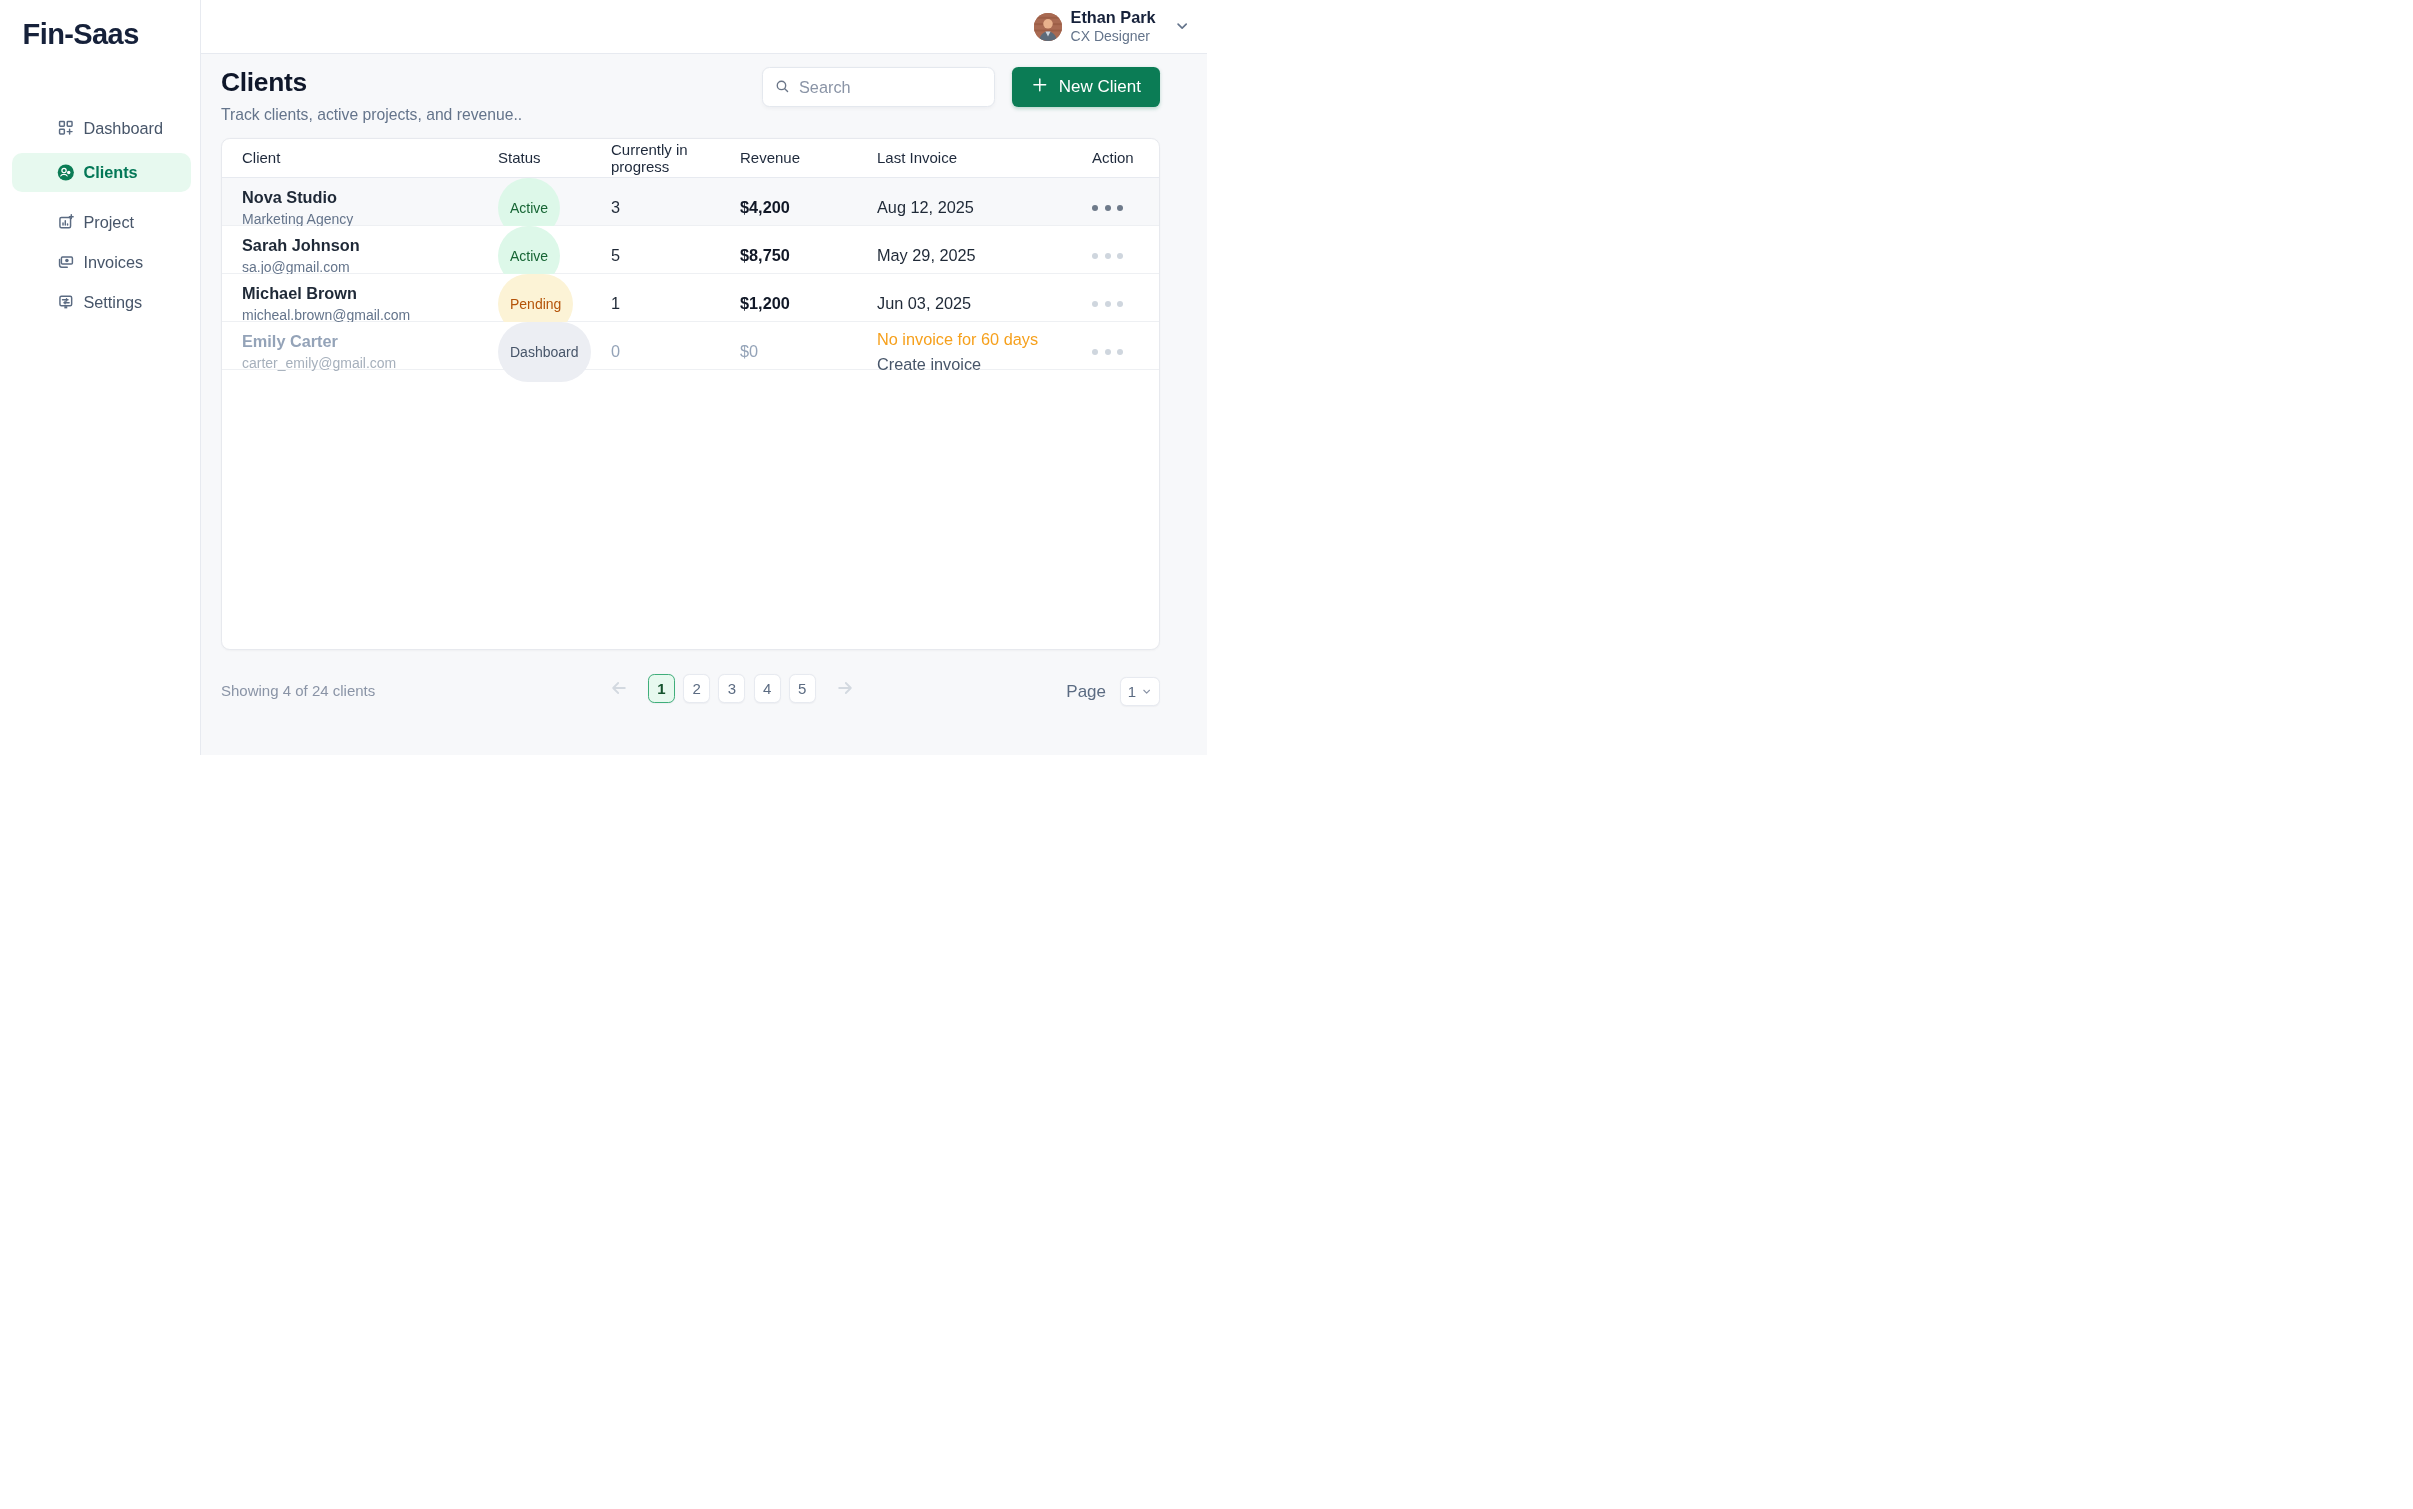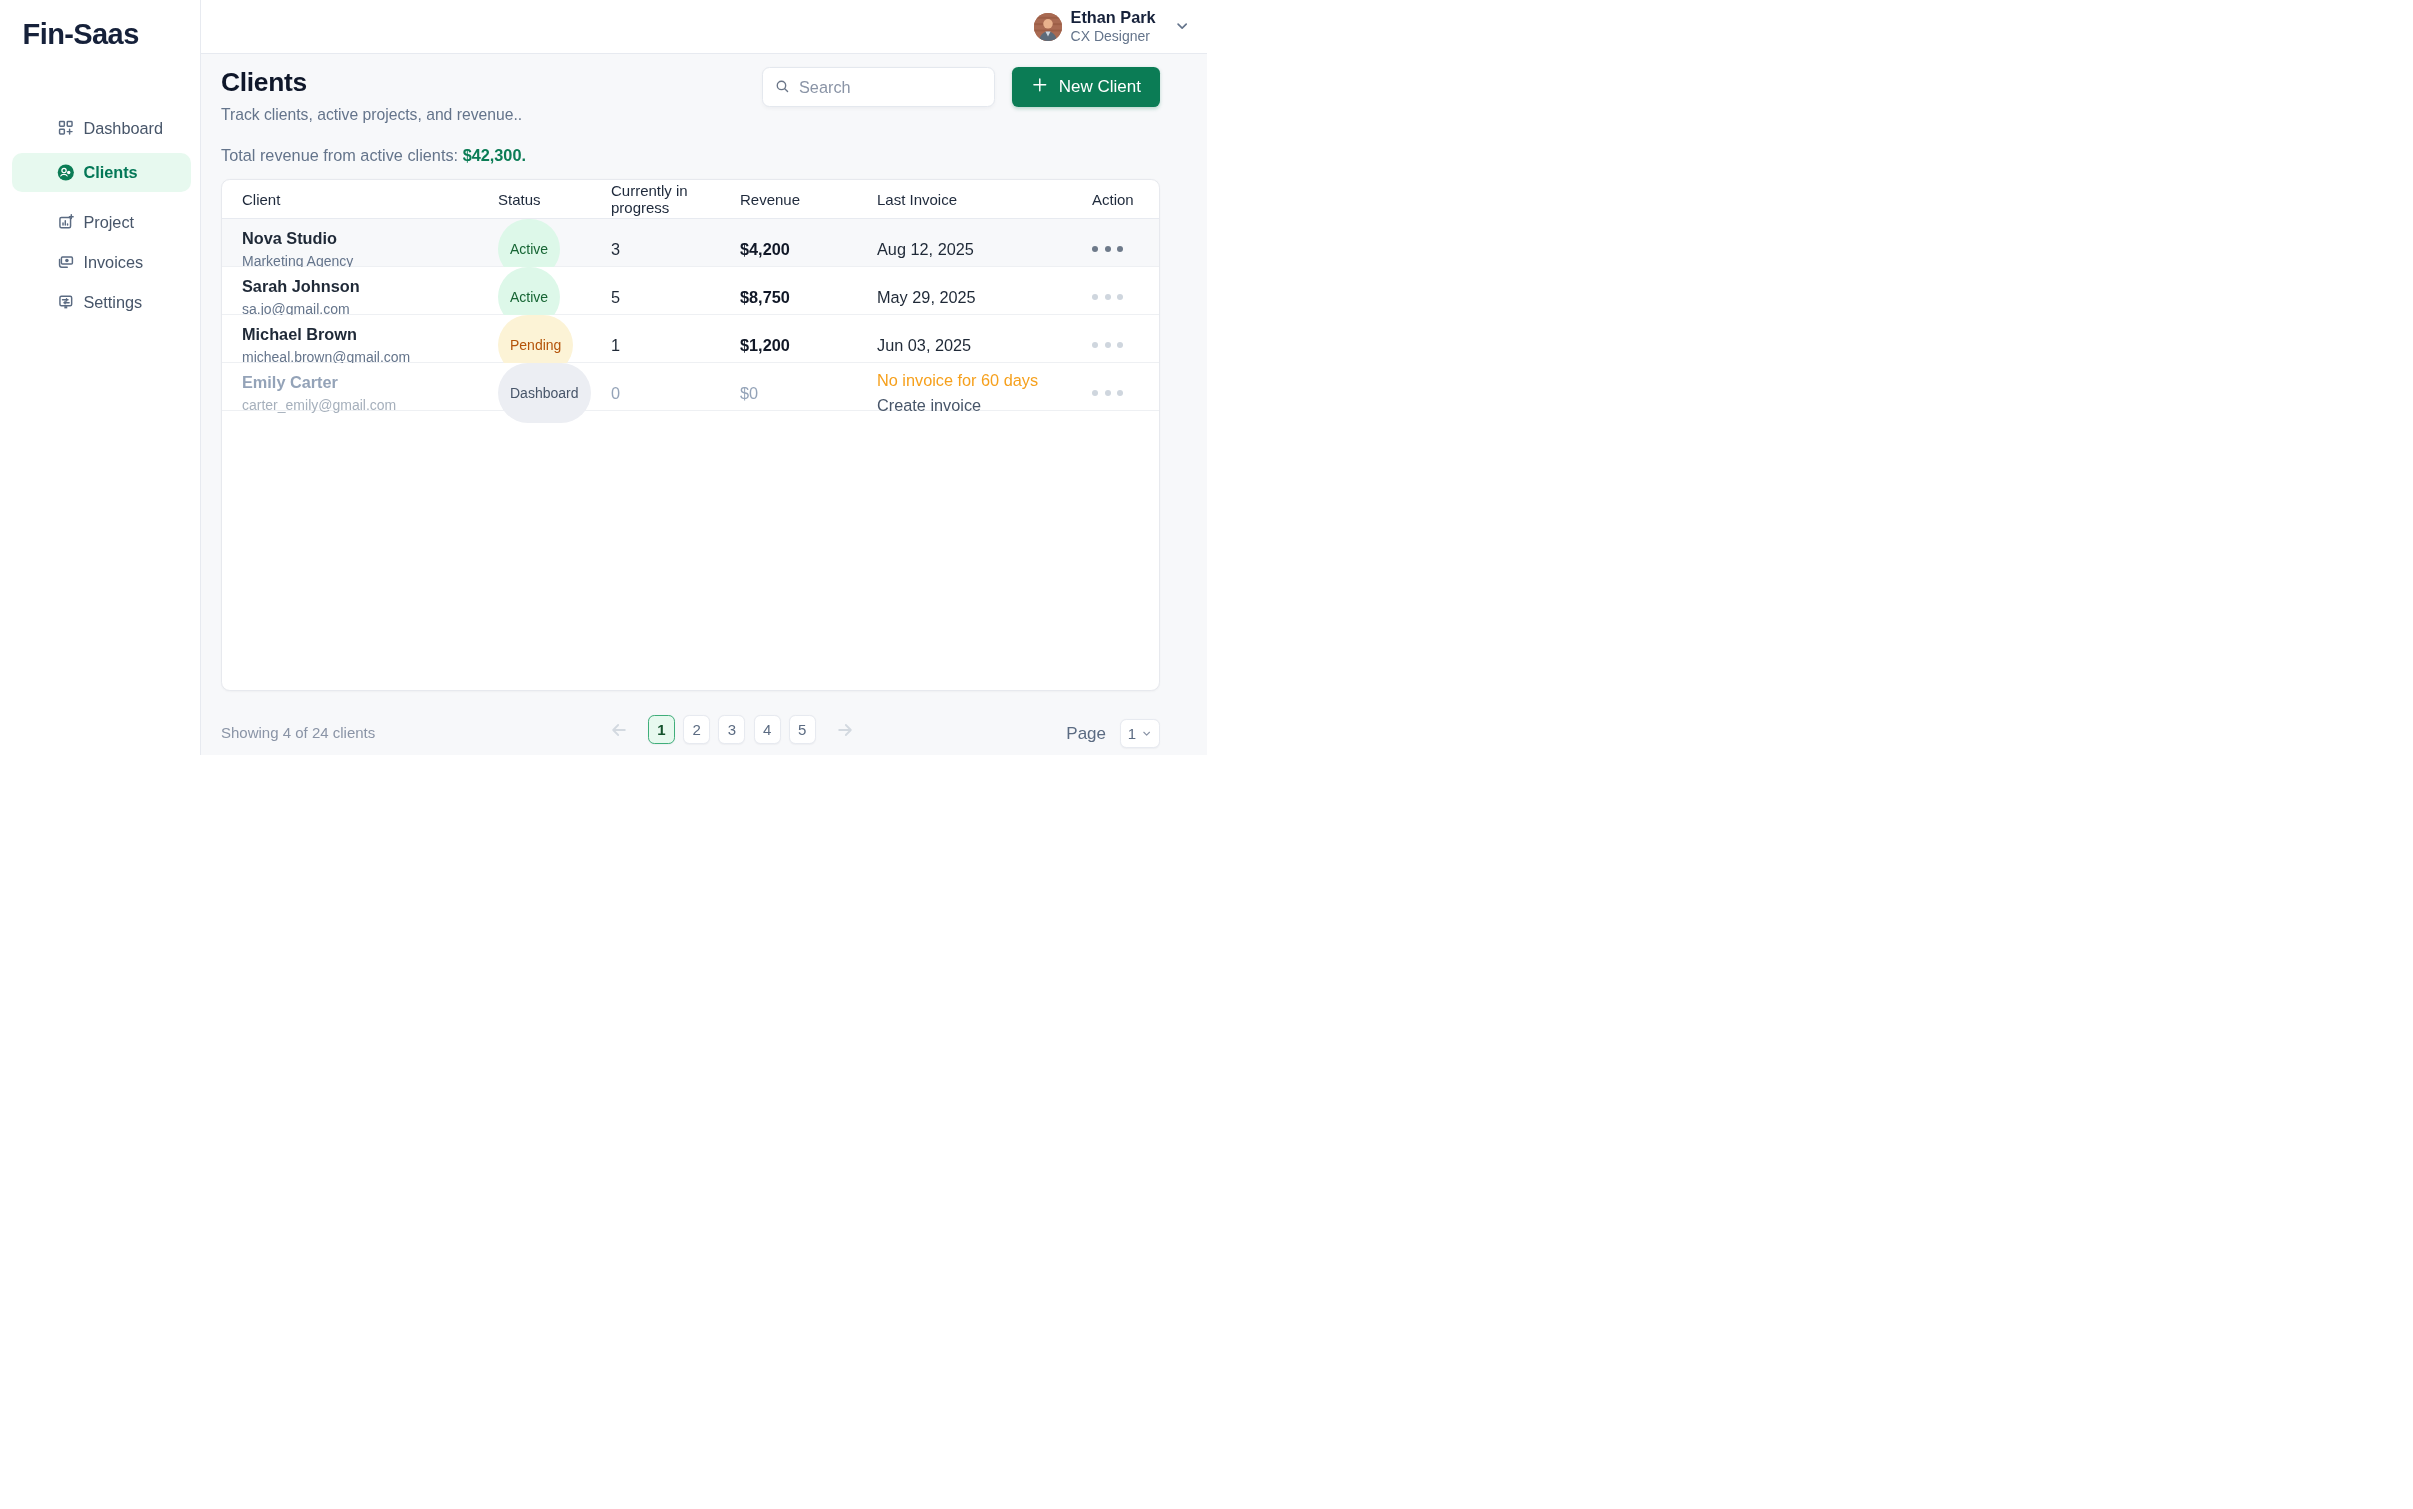--- a/index.html
+++ b/index.html
@@ -227,24 +227,20 @@
             <span>
               <svg width="17.6" height="17.6" viewBox="0 0 24 24" fill="none" stroke="#fff" stroke-width="2" stroke-linecap="round">
                 <path d="M12 4v16M4 12h16"></path>
               </svg>
             </span>
             <span>New Client</span>
           </button>
         </div>
       </div>
 
-      <div class="summary">
-        <span>Total revenue from active clients:</span>
-        <span class="amount">$42,300.</span>
-      </div>
 
       <div class="card">
 
         <div class="trow thead">
           <div>Client</div>
           <div>Status</div>
           <div>Currently in progress</div>
           <div>Revenue</div>
           <div>Last Invoice</div>
           <div>Action</div>

